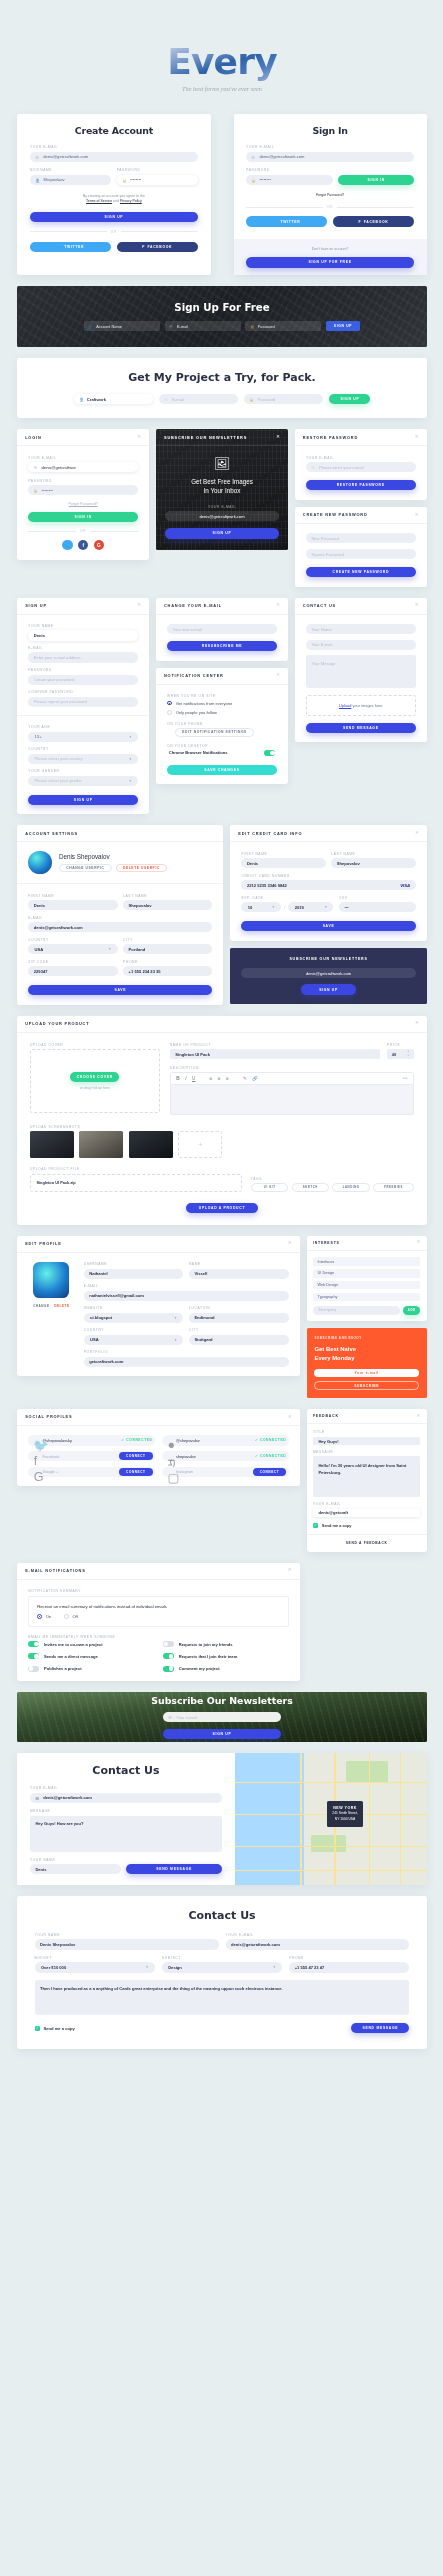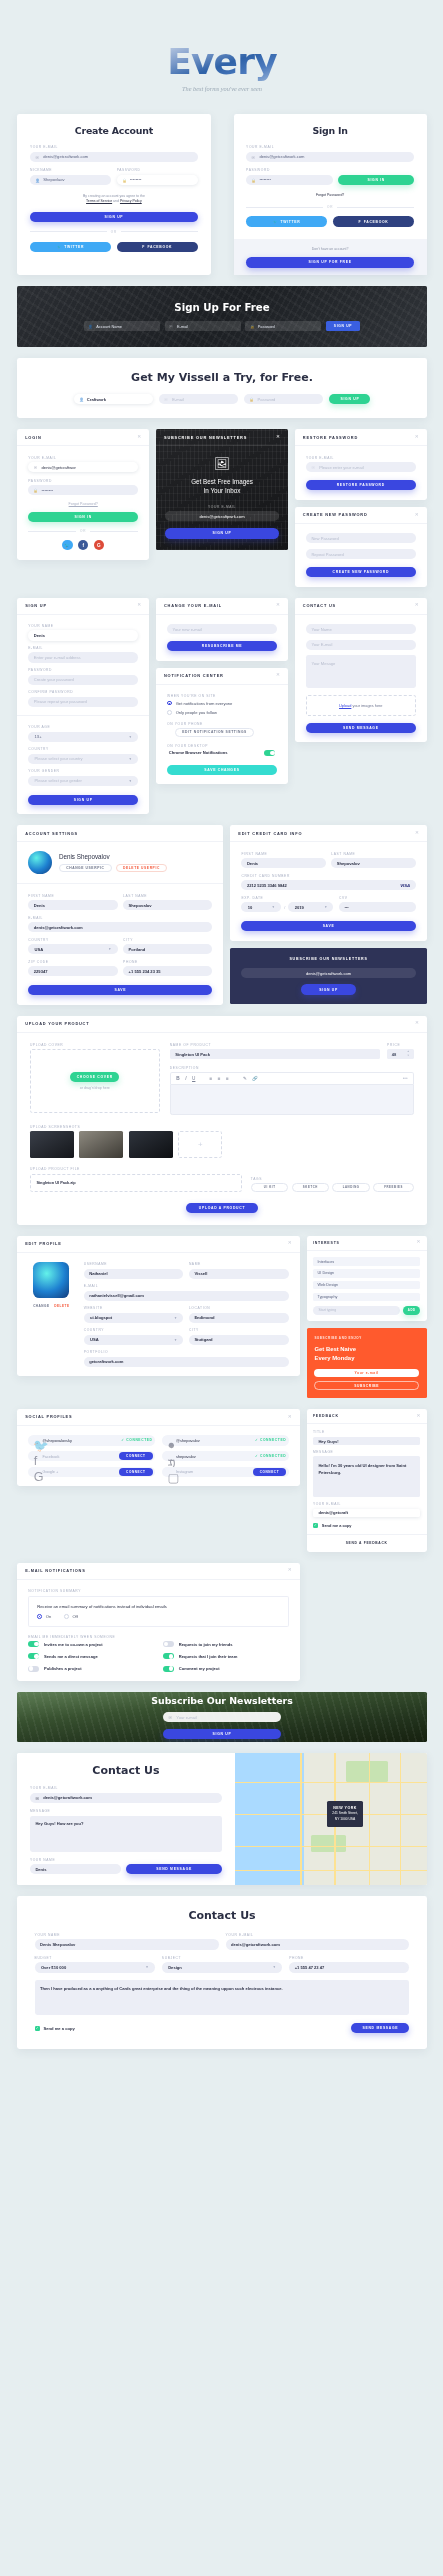--- a/index.html
+++ b/index.html
@@ -275,21 +275,21 @@
         <div class="band-fld">
           <span class="ic">🔒</span>
           <span>Password</span>
         </div>
         <div class="band-btn">SIGN UP</div>
       </div>
     </div>
   </div>
 
   <div class="card try">
-    <div class="sec-title">Get My Vissell a Try, for Free.</div>
+    <div class="sec-title">Get My Project a Try, for Pack.</div>
     <div class="try-form">
       <div class="fld white">
         <span class="ic">👤</span>
         <span style="color:#2b2f44;font-weight:bold">Craftwork</span>
       </div>
       <div class="fld ph">
         <span class="ic">✉</span>
         <span>E-mail</span>
       </div>
       <div class="fld ph">

